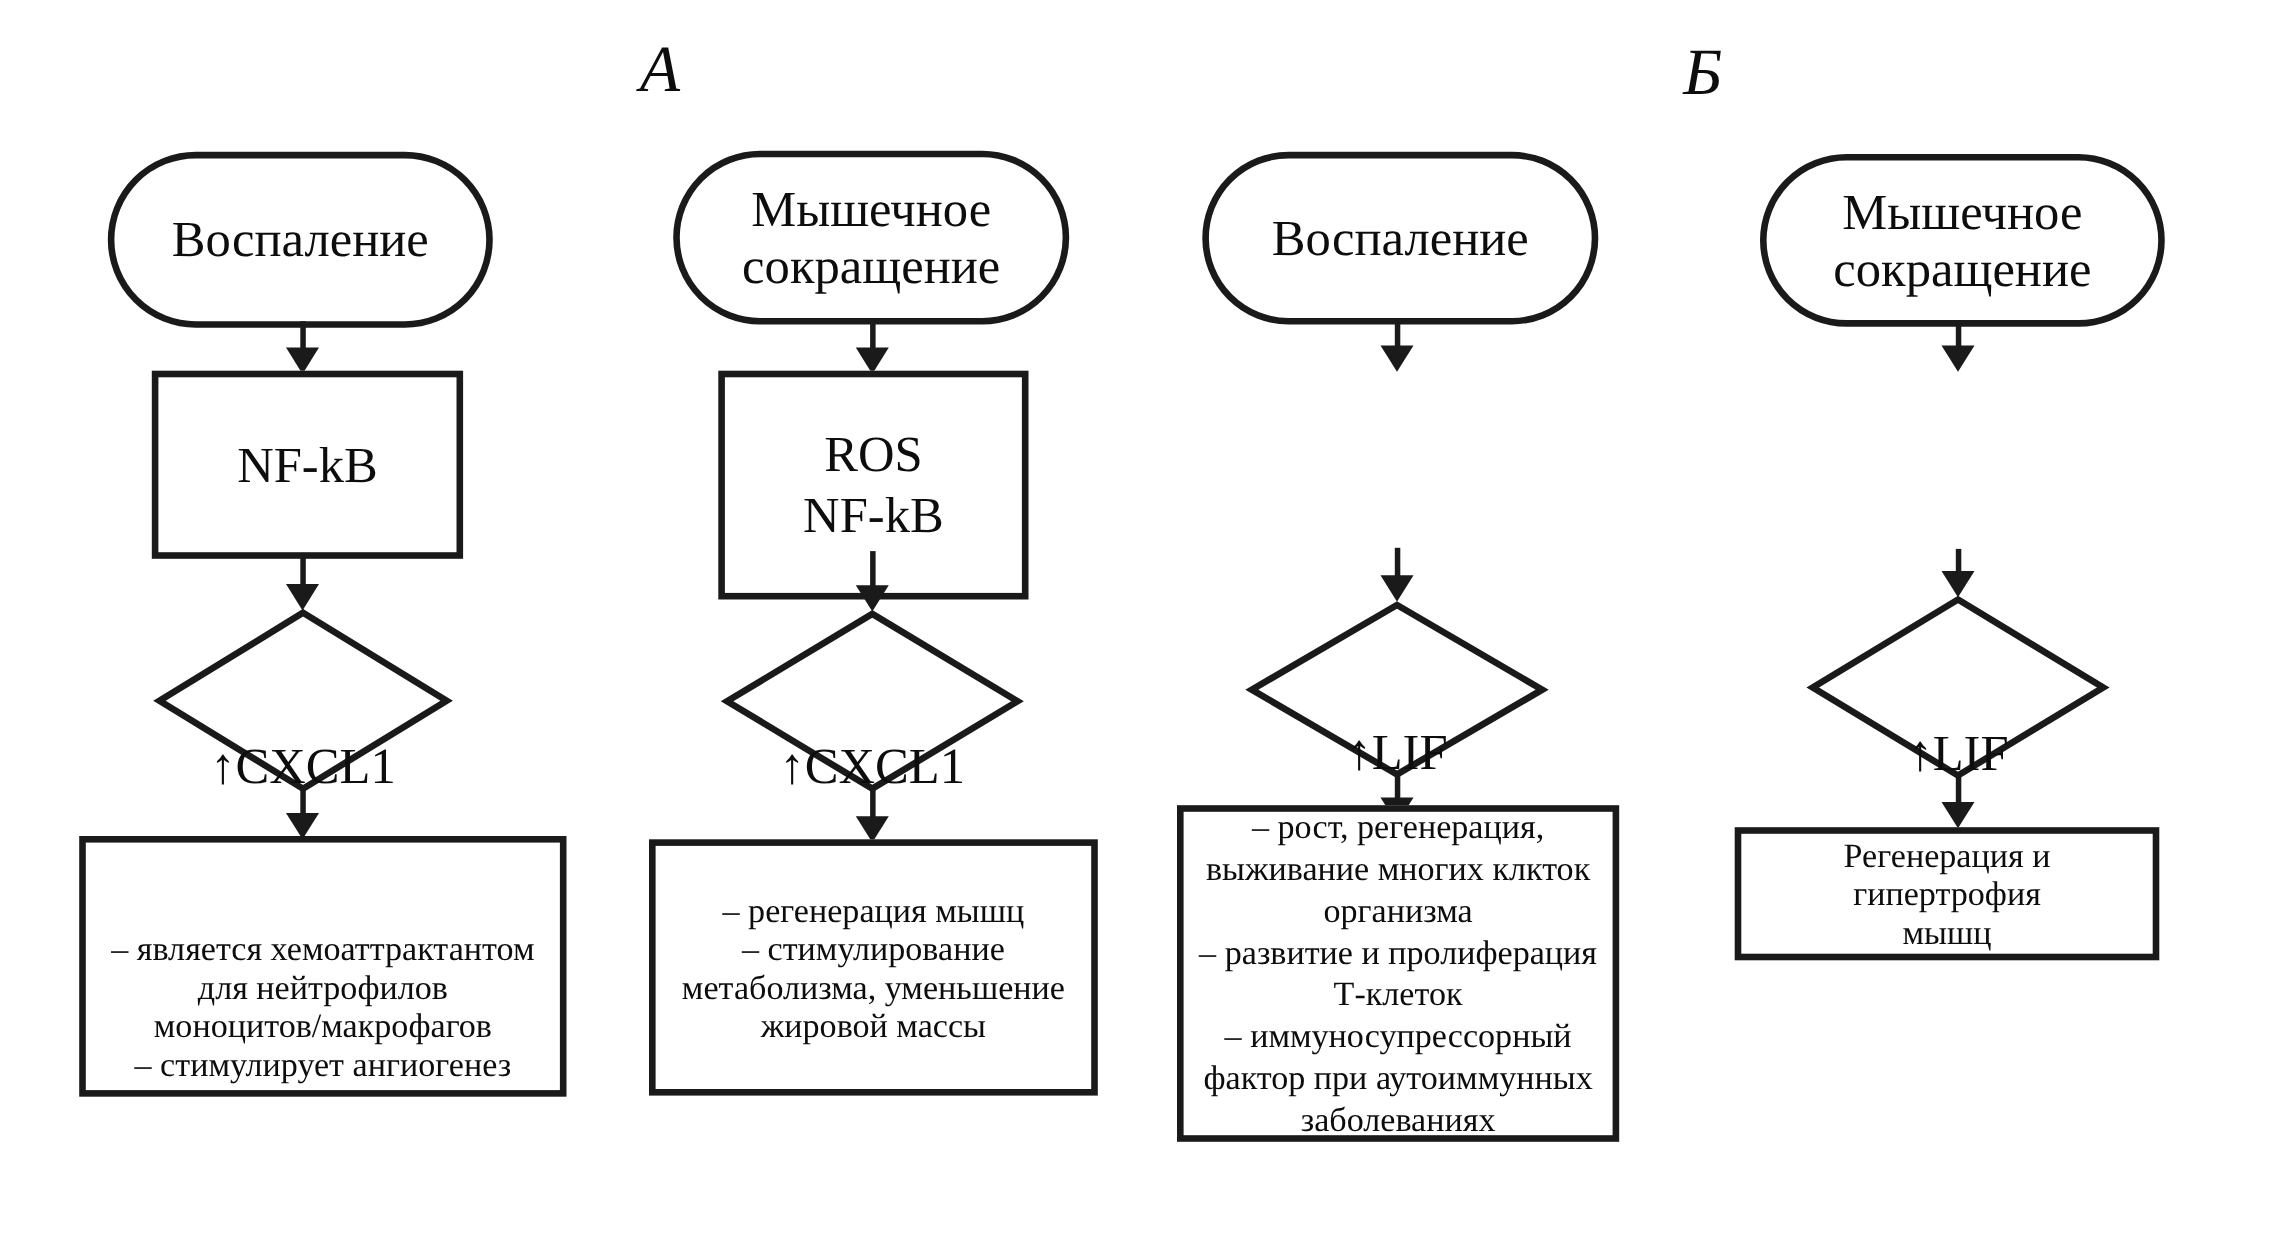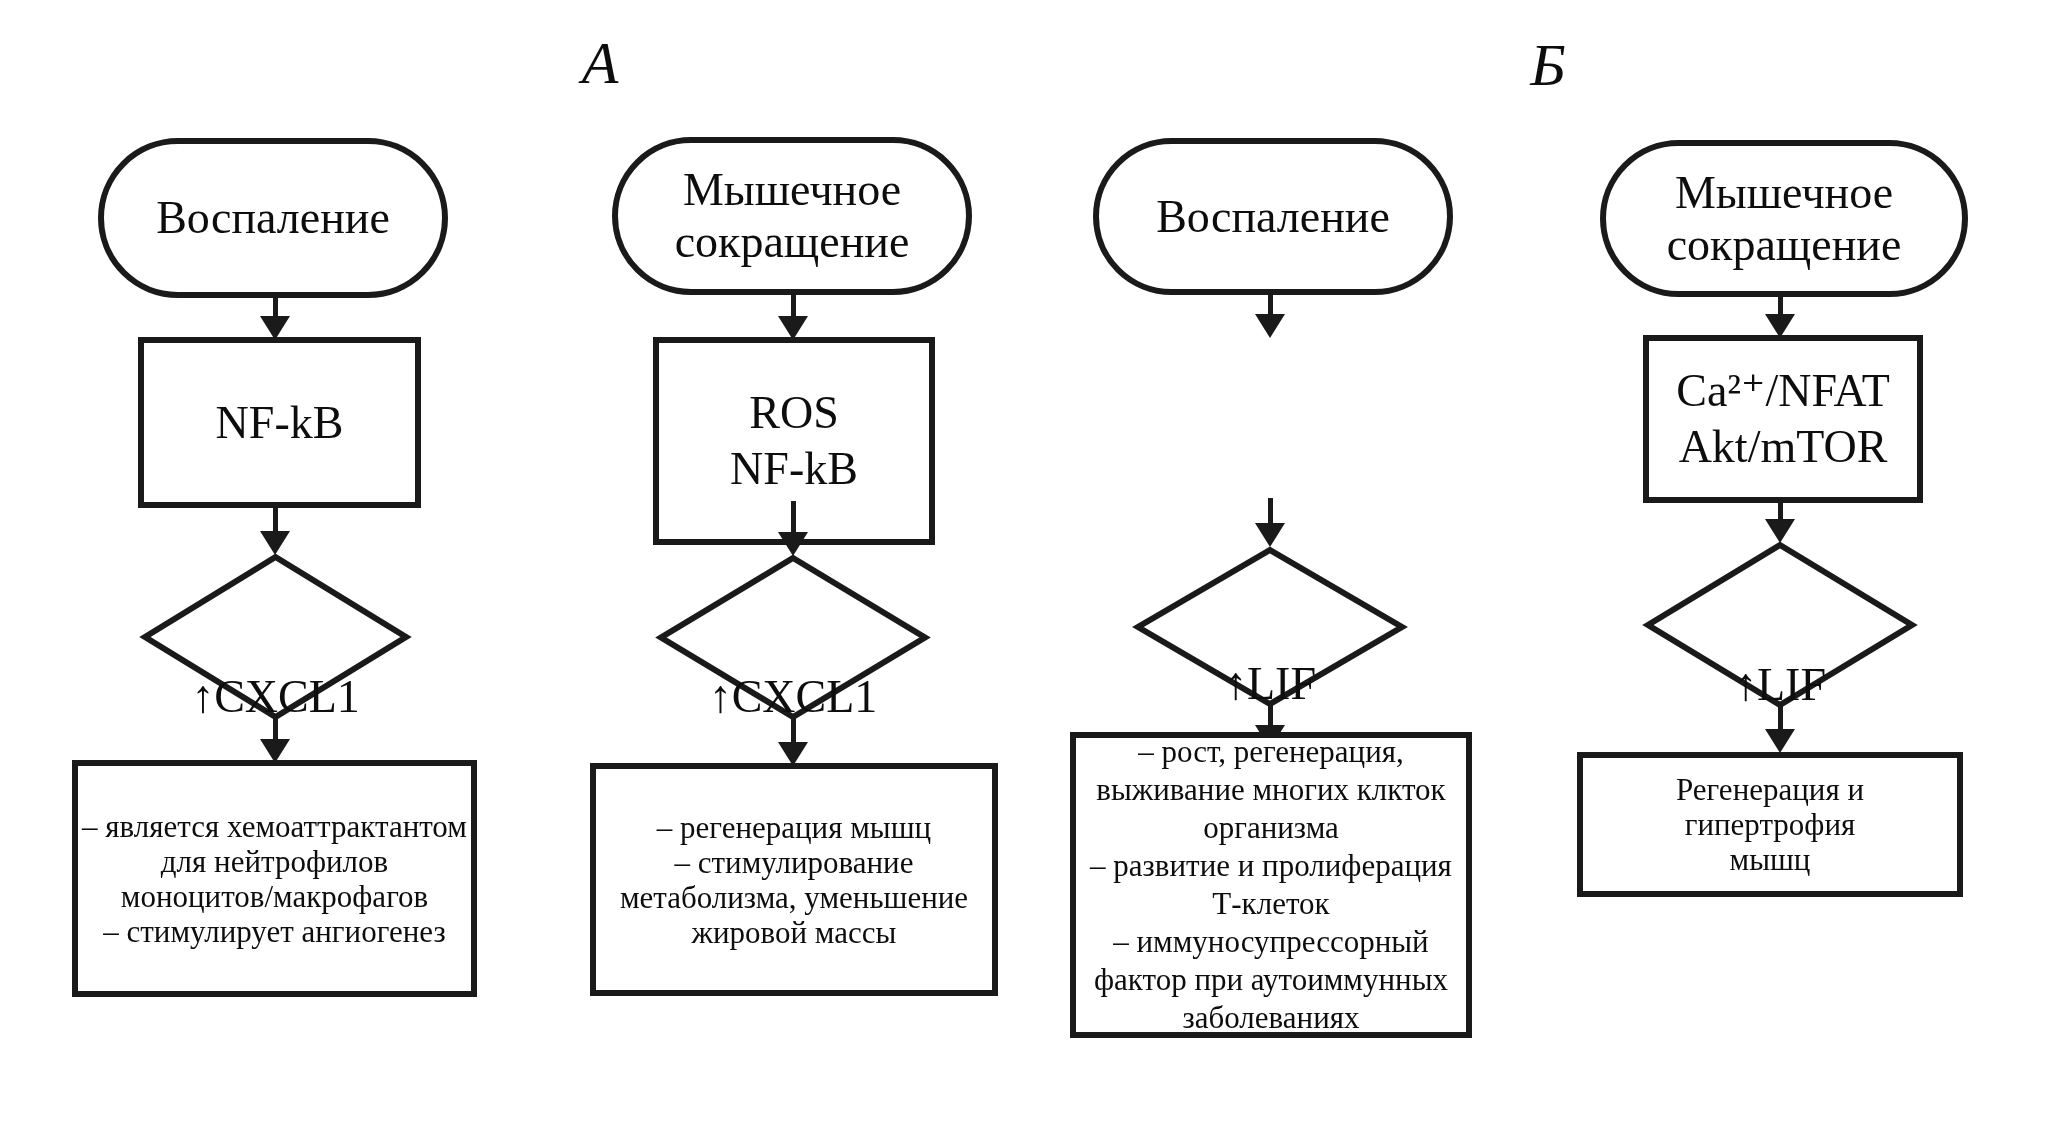--- a/index.html
+++ b/index.html
@@ -130,21 +130,21 @@
   <div class="diamond" style="left:137px; top:552px; width:277px; height:170px;">
     <svg viewBox="0 0 277 170" preserveAspectRatio="none">
       <polygon points="138.5,5 269,85 138.5,165 8,85"></polygon>
     </svg>
     <span class="dlabel">↑CXCL1</span>
   </div>
   <div class="varrow" style="left:260px; top:717px; height:46px;">
       <i class="shaft"></i>
       <i class="head"></i>
     </div>
-  <div class="node effects" style="left:72px; top:760px; width:405px; height:237px;">
+  <div class="node effects" style="left:72px; top:760px; width:443px; height:237px;align-items:flex-end;">
     <span>– является хемоаттрактантом
 для нейтрофилов
 моноцитов/макрофагов
 – стимулирует ангиогенез</span>
   </div>
 
   <div class="node oval" style="left:612px; top:137px; width:360px; height:158px;">
     <span>Мышечное
 сокращение</span>
   </div>
@@ -210,36 +210,32 @@
   </div>
 
   <div class="node oval" style="left:1600px; top:140px; width:368px; height:157px;">
     <span>Мышечное
 сокращение</span>
   </div>
   <div class="varrow" style="left:1765px; top:293px; height:45px;">
       <i class="shaft"></i>
       <i class="head"></i>
     </div>
-  <div class="node rect" style="left:1643px; top:335px; width:280px; height:168px;">
-    <span>Ca²⁺/NFAT
-Akt/mTOR</span>
-  </div>
   <div class="varrow" style="left:1765px; top:499px; height:44px;">
       <i class="shaft"></i>
       <i class="head"></i>
     </div>
   <div class="diamond" style="left:1640px; top:540px; width:280px; height:170px;">
     <svg viewBox="0 0 280 170" preserveAspectRatio="none">
       <polygon points="140,5 272,85 140,165 8,85"></polygon>
     </svg>
     <span class="dlabel">↑LIF</span>
   </div>
   <div class="varrow" style="left:1765px; top:704px; height:49px;">
       <i class="shaft"></i>
       <i class="head"></i>
     </div>
-  <div class="node effects" style="left:1577px; top:752px; width:386px; height:145px;">
+  <div class="node effects" style="left:1577px; top:752px; width:386px; height:121px;">
     <span>Регенерация и гипертрофия
 мышц</span>
   </div>
 
 </div>
 
 </body></html>

